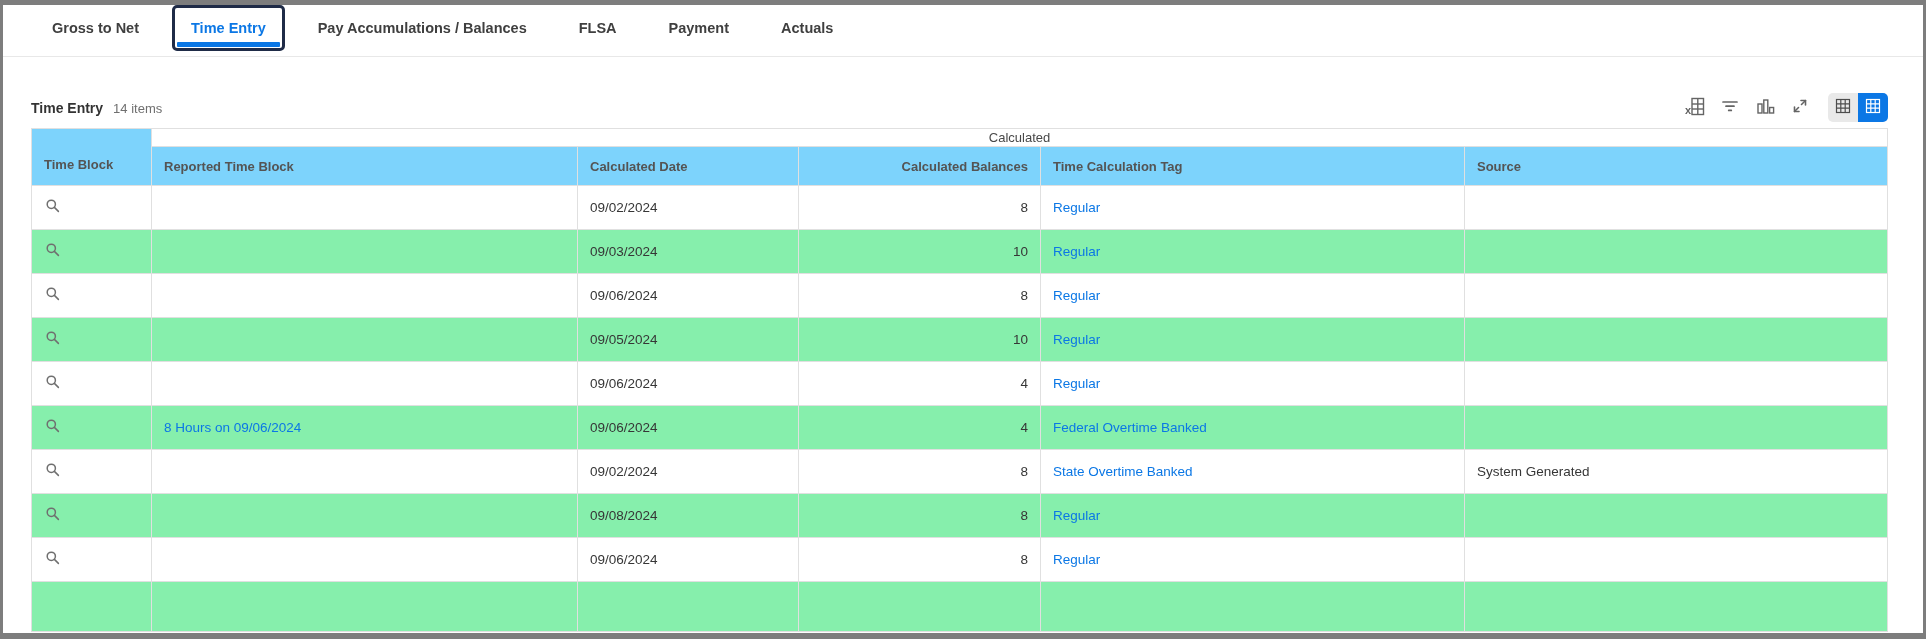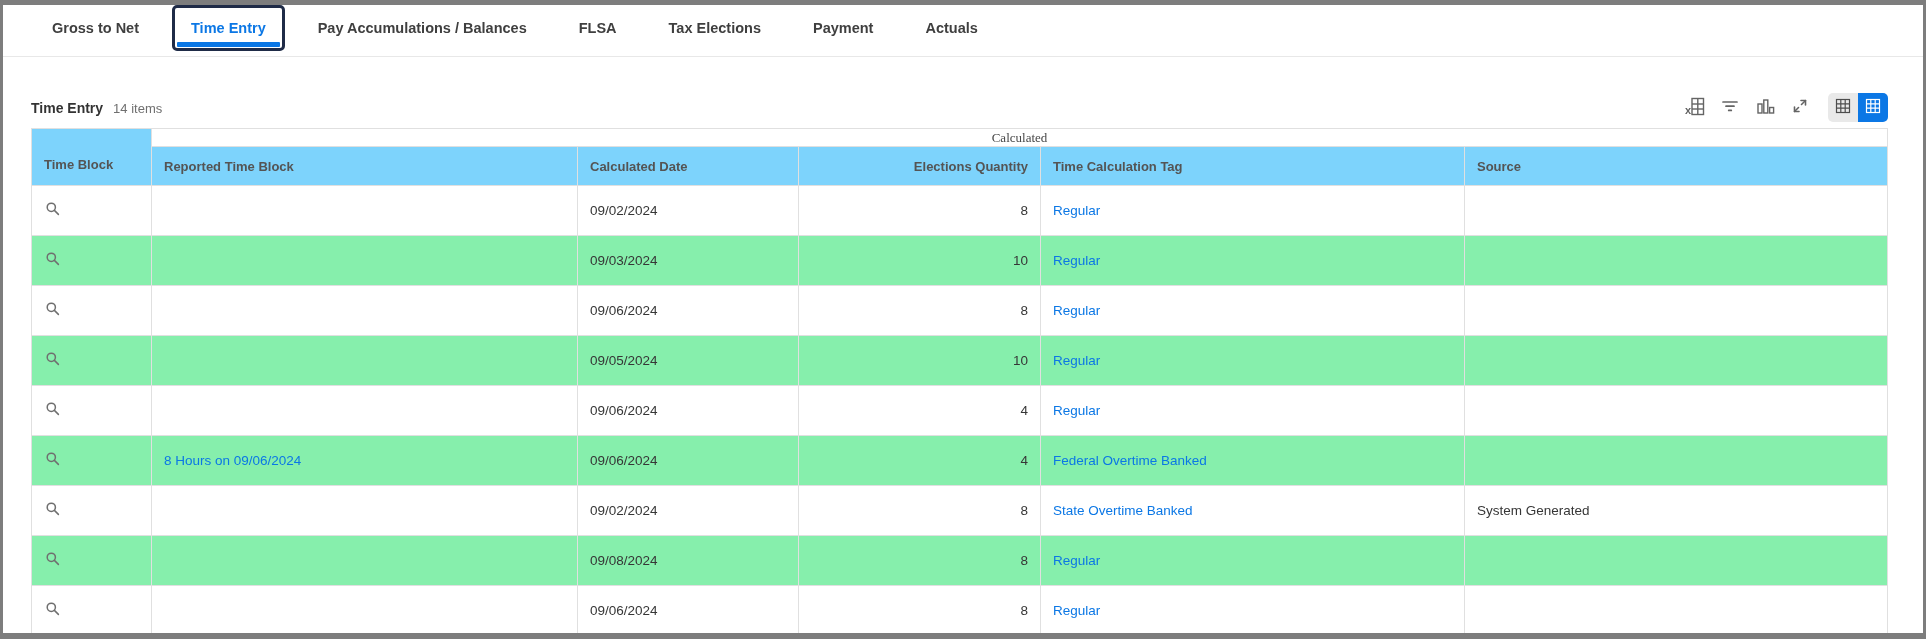--- a/index.html
+++ b/index.html
@@ -53,27 +53,27 @@
   
   .table-clip { width:1857px; height:515px; margin-left:28px; overflow:hidden; }
   table { border-collapse:collapse; table-layout:fixed; width:1857px; }
   th, td { border:1px solid #e0e0e0; }
   thead th {
     background:#7dd3fc; font-size:13px; font-weight:bold; color:#545454;
     text-align:left; padding:0 12px;
   }
   th.group-th {
     background:#fff; text-align:center; height:18px; padding:0;
-    font-size:13px; font-weight:normal; color:#484848;font-family:Liberation Serif, serif;
+    font-size:13px; font-weight:normal; color:#484848;
   }
   th.col-th { height:39px; vertical-align:middle; }
   th.rowspan-th { vertical-align:bottom; padding-bottom:13px; }
   th.num, td.num { text-align:right; }
   tbody td {
-    height:50px; font-size:13.5px; color:#363636; padding:0 12px;
+    height:44px; font-size:13.5px; color:#363636; padding:0 12px;
     vertical-align:middle; background:#fff; overflow:hidden; white-space:nowrap;
   }
   tr.alt td { background:#86efac; }
   a.link { color:#0b77e5; text-decoration:none; cursor:pointer; }
   .mag {
     background:none; border:none; padding:0; cursor:pointer;
     width:18px; height:18px; display:flex; align-items:center; justify-content:center;
   }
   tr.partial td { height:50px; }
 </style>
@@ -83,21 +83,20 @@
 <div class="screen">
 
   <div class="tabbar">
     <div class="tab">Gross to Net</div>
     <div class="tab selected">
       <span>Time Entry</span>
       <div class="underline"></div>
     </div>
     <div class="tab">Pay Accumulations / Balances</div>
     <div class="tab">FLSA</div>
-    <div class="tab">Tax Elections</div>
     <div class="tab">Payment</div>
     <div class="tab">Actuals</div>
   </div>
 
   <div class="grid-header">
     <div class="grid-title">
       <span class="title">Time Entry</span>
       <span class="count">14 items</span>
     </div>
     <div class="toolbar">
@@ -190,21 +189,21 @@
           <col>
       </colgroup>
       <thead>
         <tr>
           <th class="rowspan-th" rowspan="2">Time Block</th>
           <th class="group-th" colspan="5">Calculated</th>
         </tr>
         <tr>
           <th class="col-th">Reported Time Block</th>
           <th class="col-th">Calculated Date</th>
-          <th class="col-th num">Elections Quantity</th>
+          <th class="col-th num">Calculated Balances</th>
           <th class="col-th">Time Calculation Tag</th>
           <th class="col-th">Source</th>
         </tr>
       </thead>
       <tbody>
         <tr>
           <td>
               <button class="mag">
                 <span><svg width="16" height="16" viewBox="0 0 16 16">
                     <circle cx="6.3" cy="6.3" r="4.1" fill="none" stroke="#6f6f6f" stroke-width="1.5"></circle>

